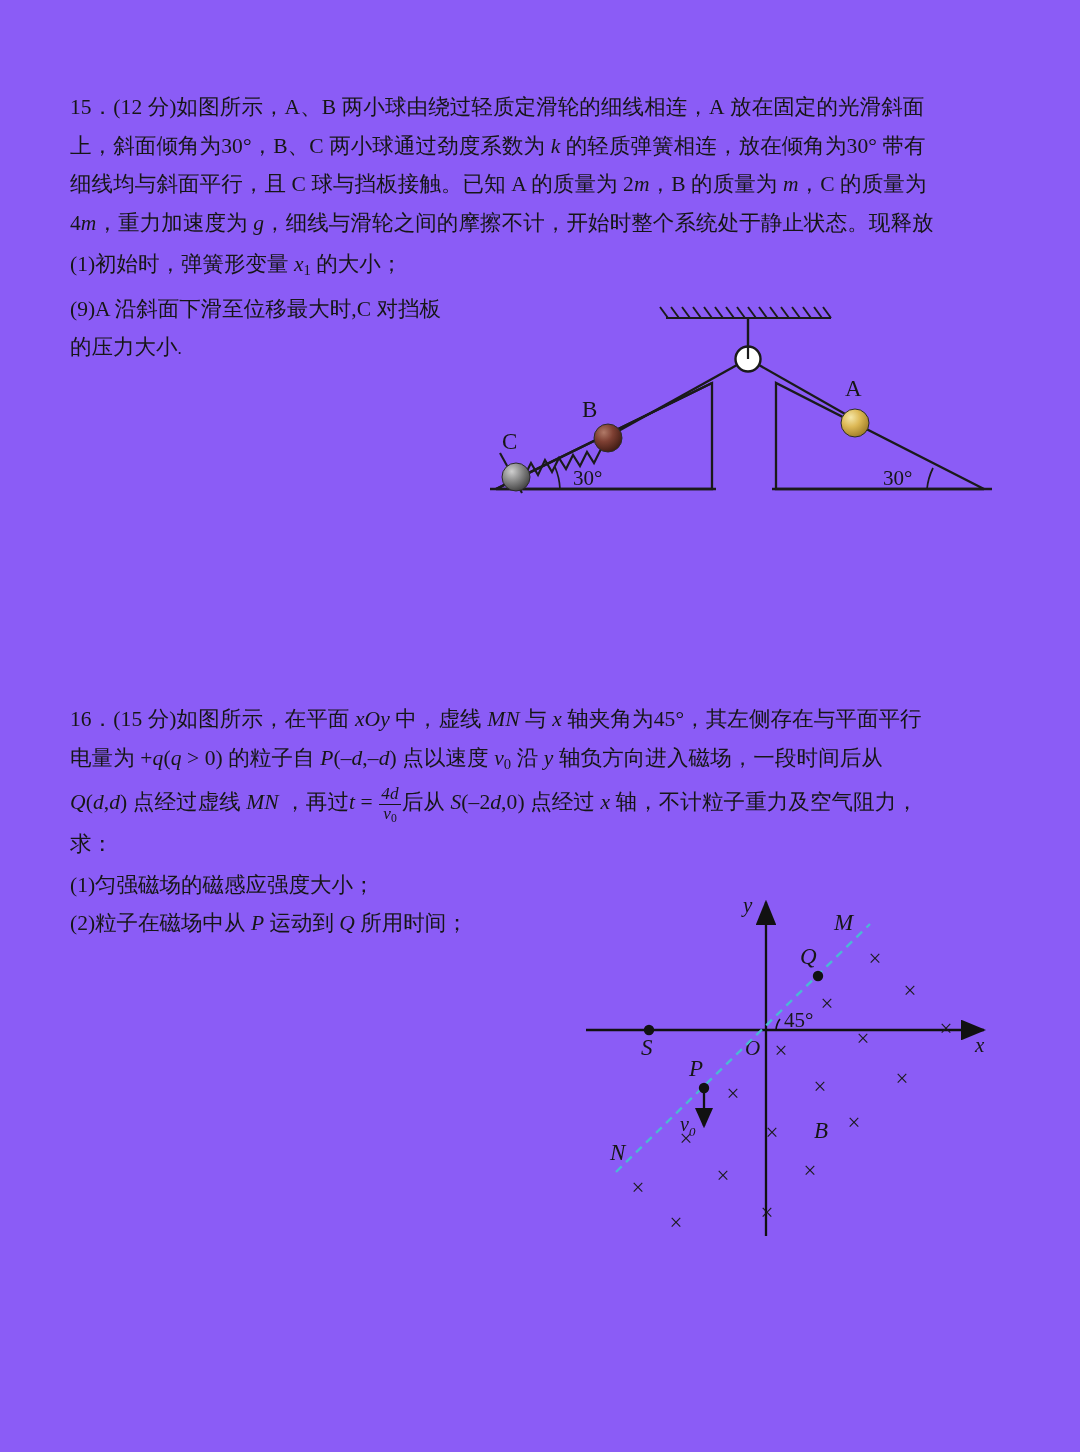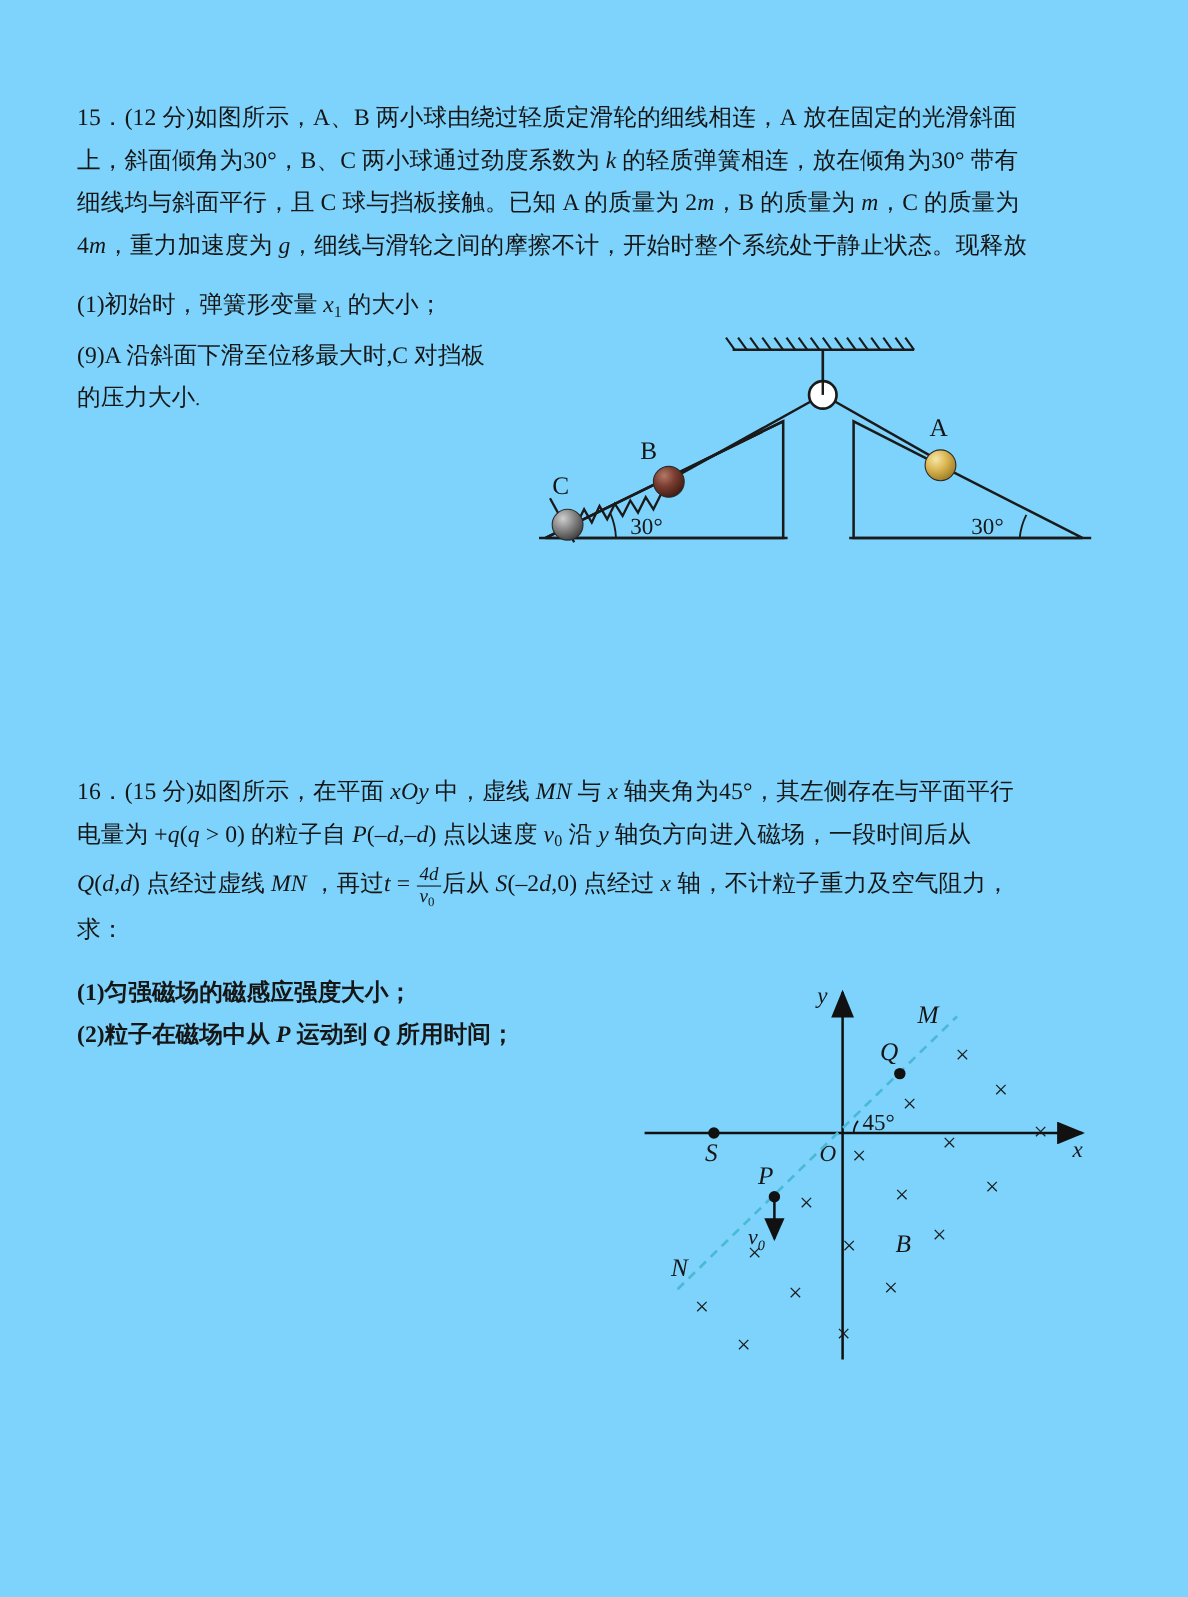--- a/index.html
+++ b/index.html
@@ -12,21 +12,21 @@
     height: 1452px;
     position: relative;
     font-family: "Liberation Serif", "DejaVu Serif", serif;
     color: #161616;
     overflow: hidden;
   }
 
   .page {
     position: absolute;
     inset: 0;
-    background: #7dd3fc;
+    background: #8b5cf6;
   }
 
   
   .problem {
     position: absolute;
     width: 940px;
     left: 70px;
   }
   #problem-15 { top: 88px; }
   #problem-16 { top: 700px; }
@@ -53,21 +53,21 @@
     font-family: "Liberation Serif", "DejaVu Serif", serif;
   }
   sub {
     font-size: 0.68em;
     vertical-align: -0.28em;
   }
 
   .frac {
     display: inline-block;
     vertical-align: -0.55em;
-    text-align: left;
+    text-align: center;
     font-size: 0.80em;
     line-height: 1.06;
     margin: 0 1px;
   }
   .frac .num { display: block; padding: 0 2px; }
   .frac .den { display: block; padding: 0 2px; border-top: 1.2px solid #161616; }
 
   
   #fig-15 {
     position: absolute;
@@ -92,21 +92,21 @@
 <div class="page">
 
   <div class="problem" id="problem-15">
     <div class="para">
       <span class="ln">15．(12&nbsp;分)如图所示，A、B&nbsp;两小球由绕过轻质定滑轮的细线相连，A&nbsp;放在固定的光滑斜面</span>
       <span class="ln">上，斜面倾角为30°，B、C&nbsp;两小球通过劲度系数为 <i>k</i> 的轻质弹簧相连，放在倾角为30° 带有</span>
       <span class="ln">细线均与斜面平行，且 C 球与挡板接触。已知 A 的质量为 2<i>m</i>，B 的质量为 <i>m</i>，C 的质量为</span>
       <span class="ln">4<i>m</i>，重力加速度为 <i>g</i>，细线与滑轮之间的摩擦不计，开始时整个系统处于静止状态。现释放</span>
     </div>
 
-    <div style="margin-top:16px;">
+    <div style="margin-top:3px;">
       <div class="subq">(1)初始时，弹簧形变量 <i>x</i><sub>1</sub> 的大小；</div>
       <div class="subq">(9)A 沿斜面下滑至位移最大时,C 对挡板</div>
       <div class="subq">的压力大小<span style="font-size:0.8em">.</span></div>
     </div>
   </div>
 
   <div id="fig-15">
     <svg width="516" height="212" viewBox="0 0 516 212">
       <defs>
         <radialGradient id="gA" cx="35%" cy="30%" r="75%">
@@ -192,21 +192,21 @@
   </div>
 
   <div class="problem" id="problem-16">
     <div class="para">
       <span class="ln">16．(15&nbsp;分)如图所示，在平面 <i>xOy</i> 中，虚线 <i>MN</i> 与 <i>x</i> 轴夹角为45°，其左侧存在与平面平行</span>
       <span class="ln">电量为 +<i>q</i>(<i>q</i> &gt; 0) 的粒子自 <i>P</i>(–<i>d</i>,–<i>d</i>) 点以速度 <i>v</i><sub>0</sub> 沿 <i>y</i> 轴负方向进入磁场，一段时间后从</span>
       <span class="ln"><i>Q</i>(<i>d</i>,<i>d</i>) 点经过虚线 <i>MN</i> ，再过<i>t</i> = <span class="frac"><span class="num"><i>4d</i></span><span class="den"><i>v</i><sub>0</sub></span></span>后从 <i>S</i>(–2<i>d</i>,0) 点经过 <i>x</i> 轴，不计粒子重力及空气阻力，</span>
       <span class="ln">求：</span>
     </div>
 
-    <div style="margin-top:18px;font-weight:bold;">
+    <div style="margin-top:2px;">
       <div class="subq">(1)匀强磁场的磁感应强度大小；</div>
       <div class="subq">(2)粒子在磁场中从 <i>P</i> 运动到 <i>Q</i> 所用时间；</div>
     </div>
   </div>
 
   <div id="fig-16">
     <svg width="424" height="378" viewBox="0 0 424 378">
       <defs>
         <marker id="arrH" markerWidth="11" markerHeight="9" refX="10" refY="4.5" orient="auto">
           <path d="M0,0 L11,4.5 L0,9 z" fill="#111111"></path>

